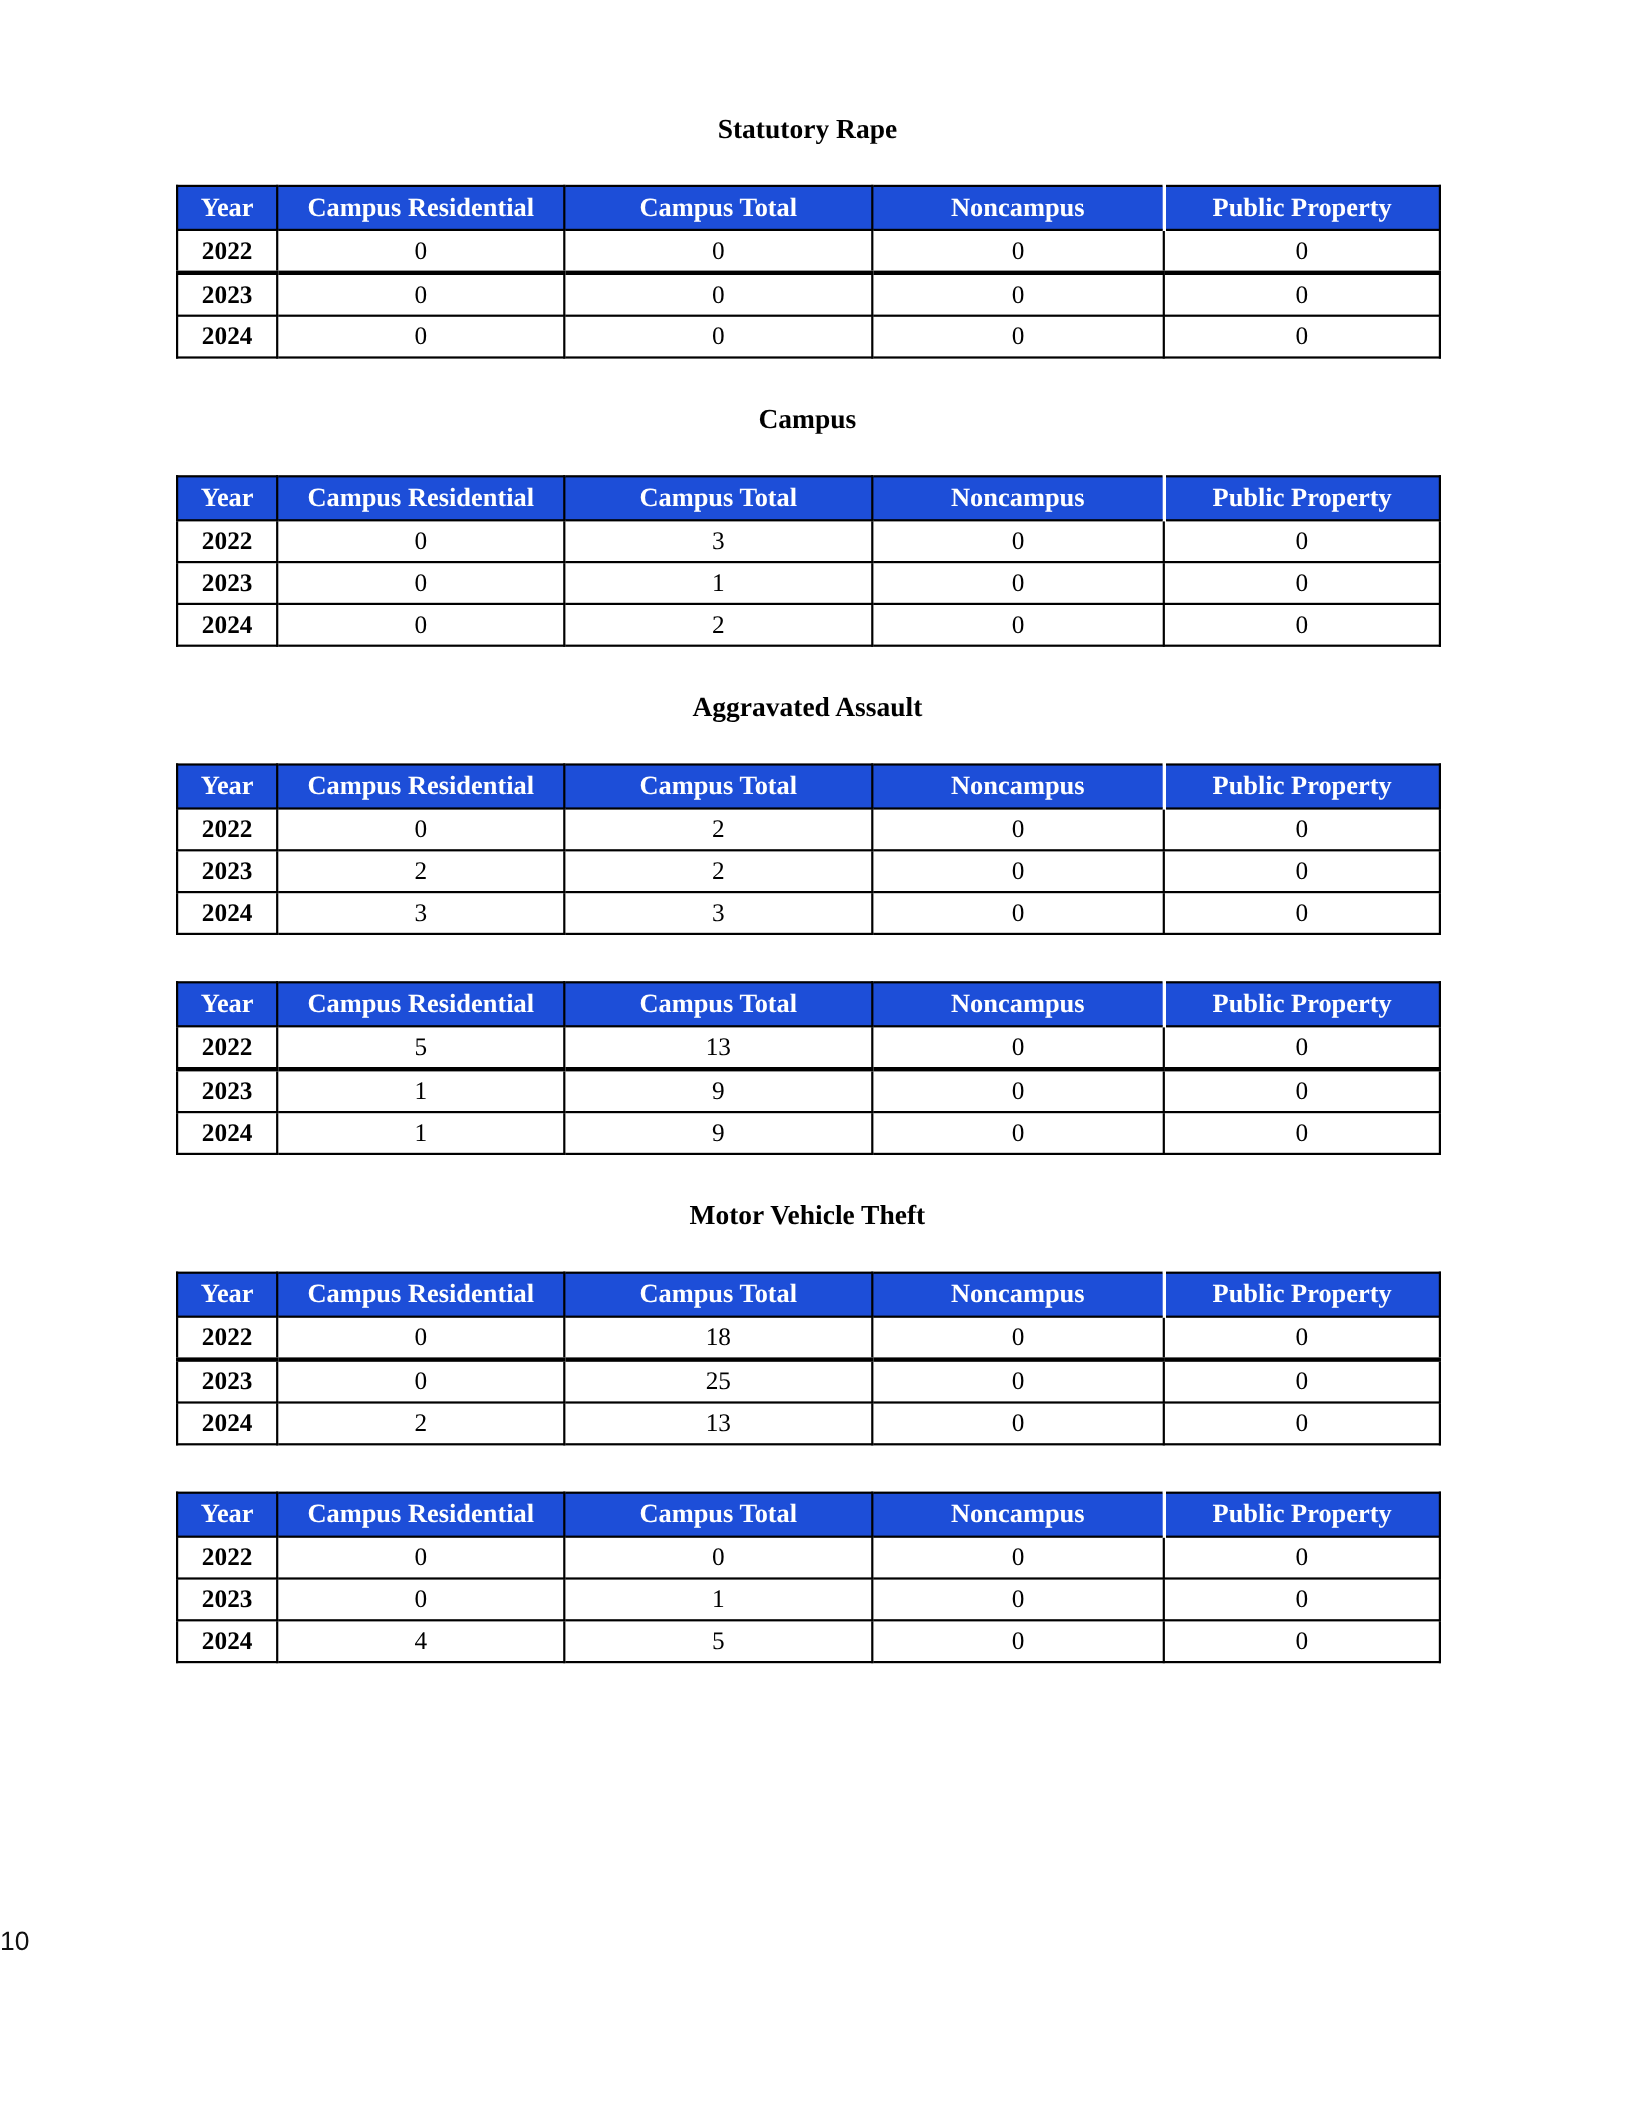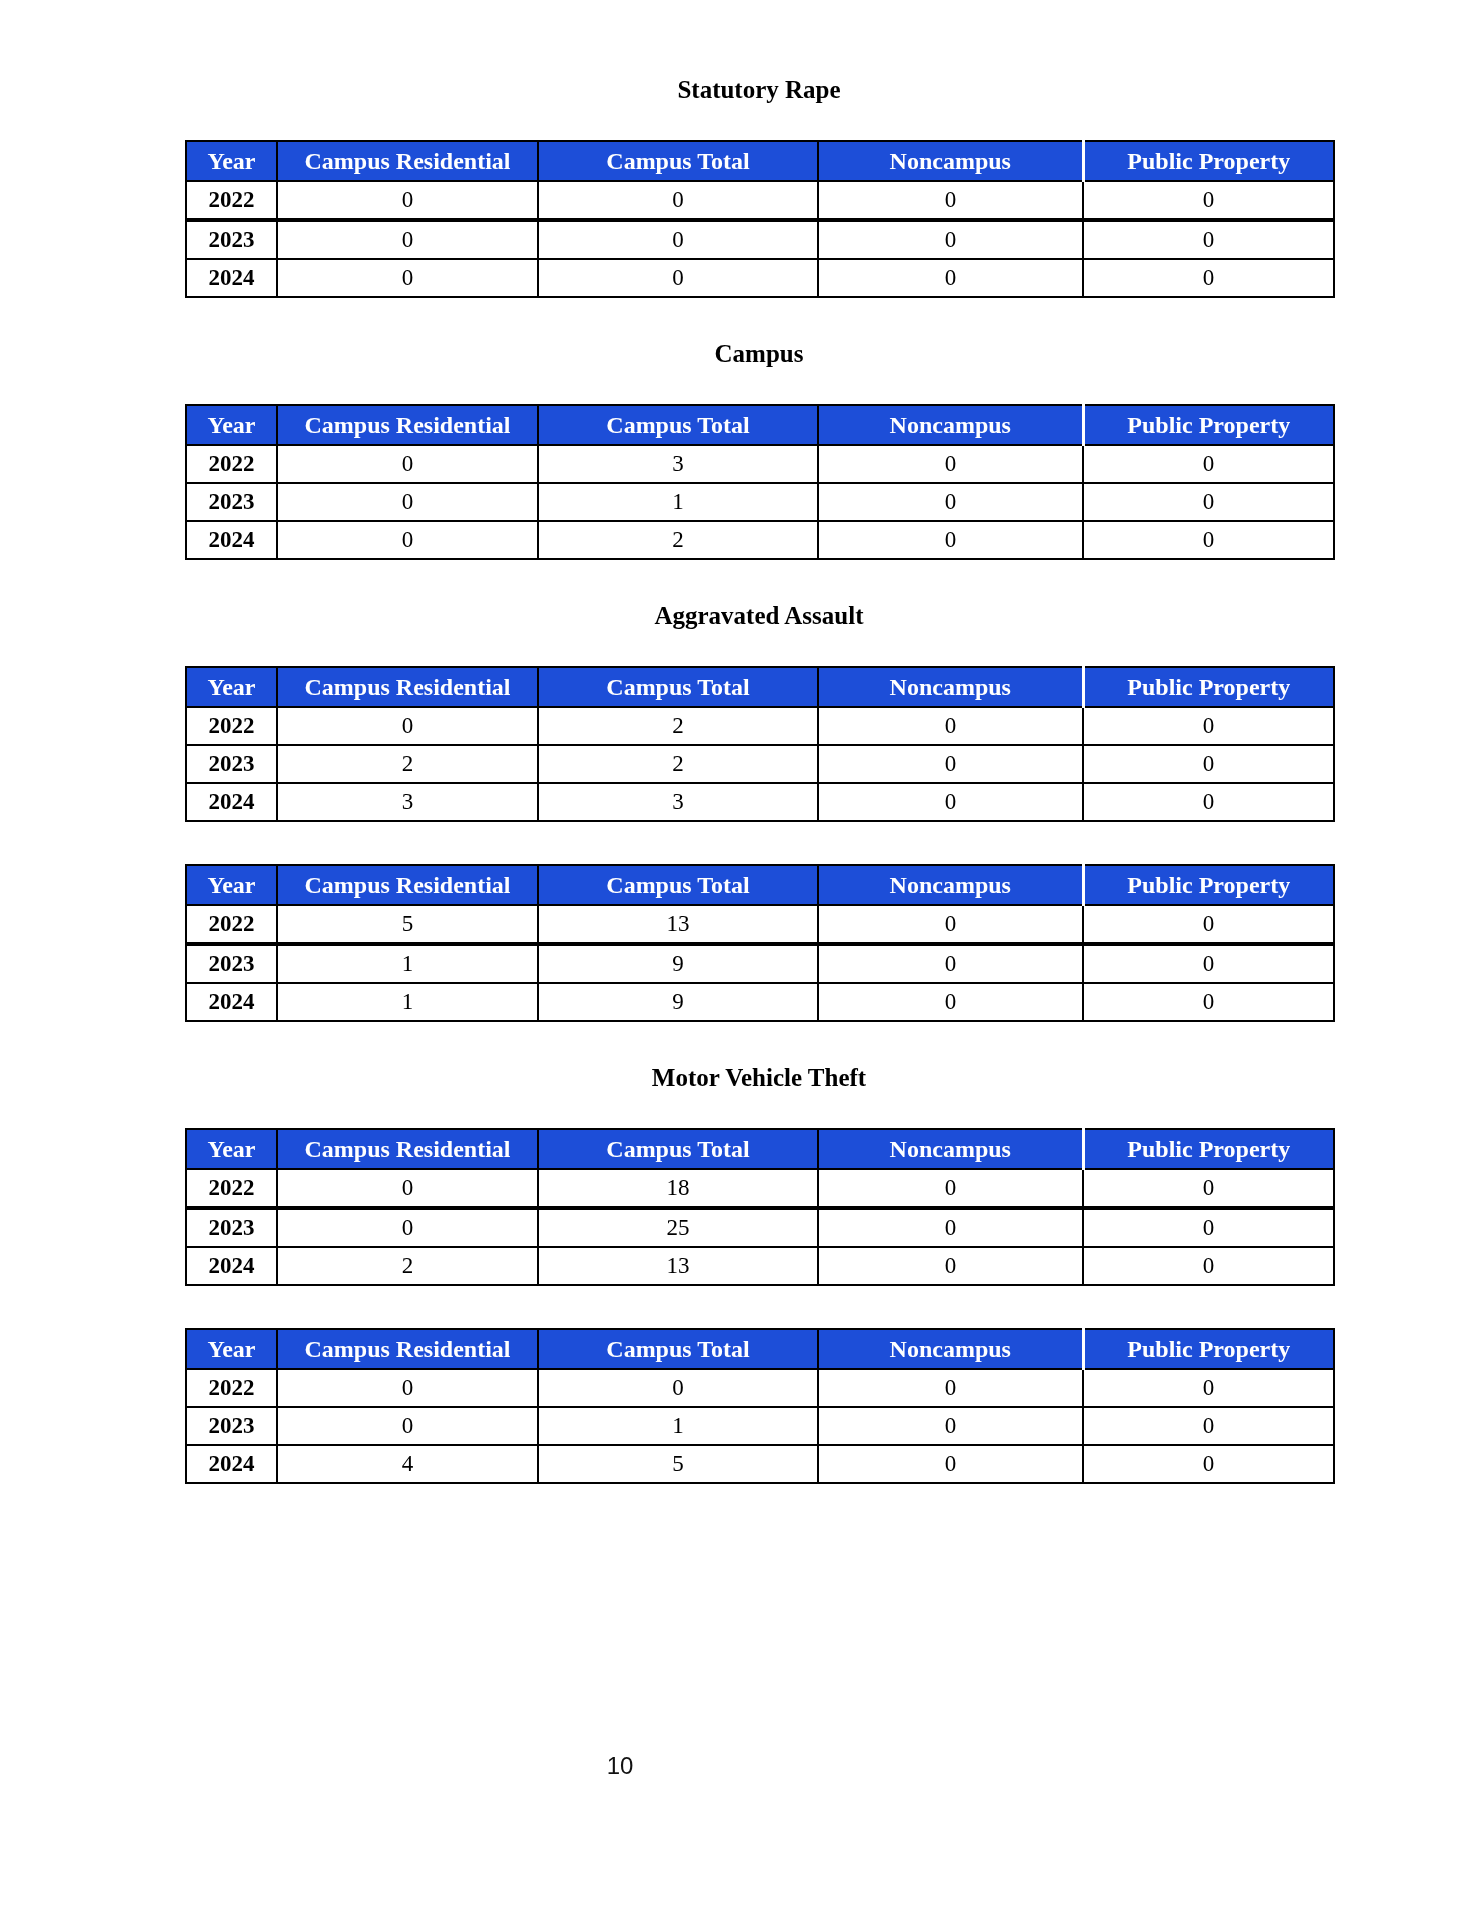--- a/index.html
+++ b/index.html
@@ -9,24 +9,24 @@
   }
   body {
     width: 1484px;
     height: 1920px;
     position: relative;
     font-family: "Liberation Serif", "DejaVu Serif", serif;
     color: #000000;
   }
   .content {
     position: absolute;
-    left: 185px;
+    left: 160px;
     top: 0;
     width: 1148px;
-    padding-top: 76px;
+    padding-top: 104px;
   }
   .crime-section {
     margin-bottom: 42px;
   }
   .section-title {
     margin: 0 0 36px 0;
     font-size: 25px;
     font-weight: bold;
     line-height: 28px;
     text-align: center;
@@ -66,21 +66,21 @@
     font-weight: normal;
   }
   tr.thick-bottom td, tr.thick-bottom th {
     border-bottom: 4px solid #000000;
   }
   .page-number {
     position: absolute;
     top: 1752px;
     left: 0;
     width: 1240px;
-    text-align: center;
+    text-align: left;
     font-family: "Liberation Sans", "DejaVu Sans", sans-serif;
     font-size: 24px;
     color: #111111;
   }
 </style>
 </head>
 <body>
 
 <div class="page-root">
   <main class="content" id="sections">

